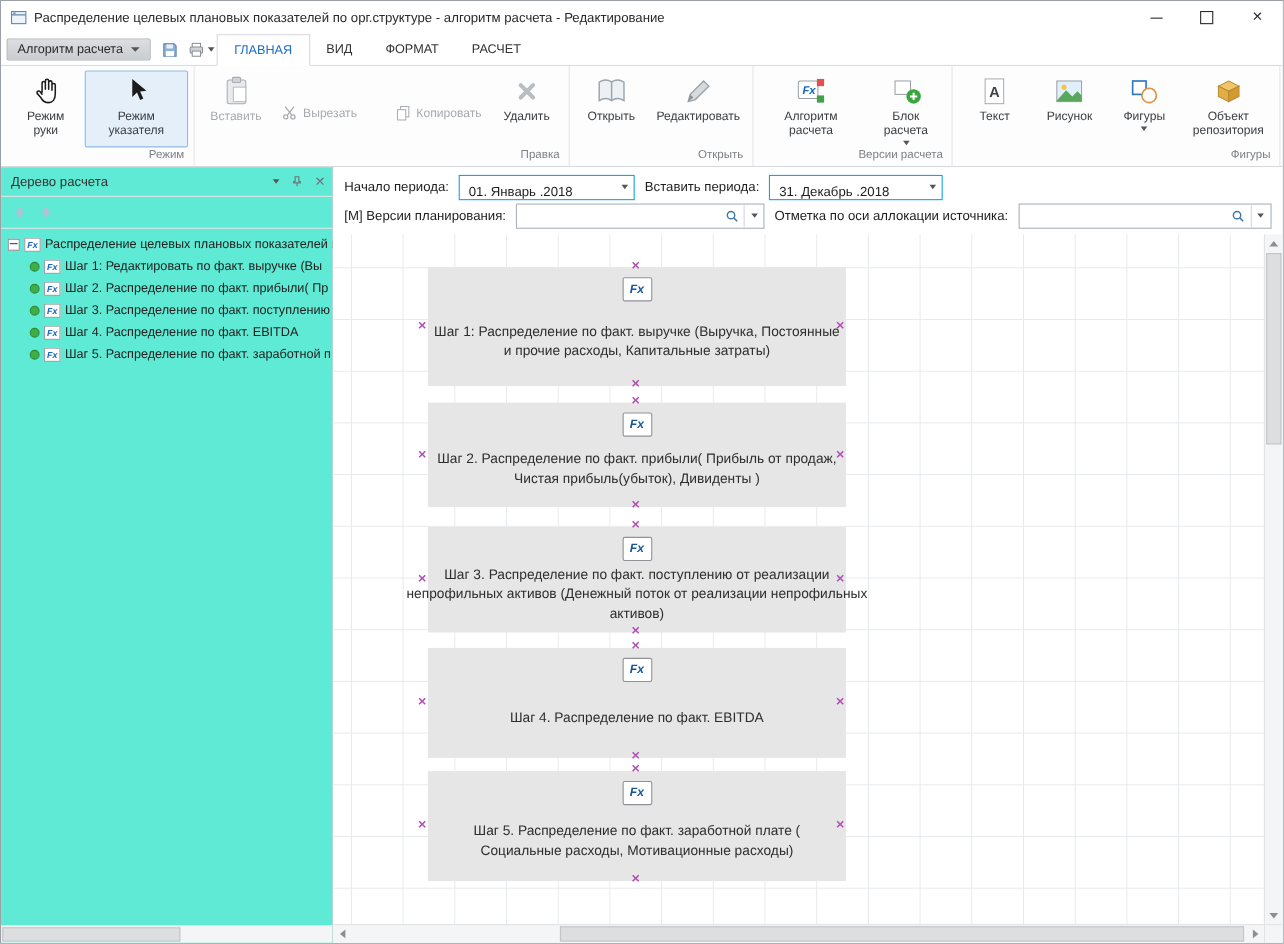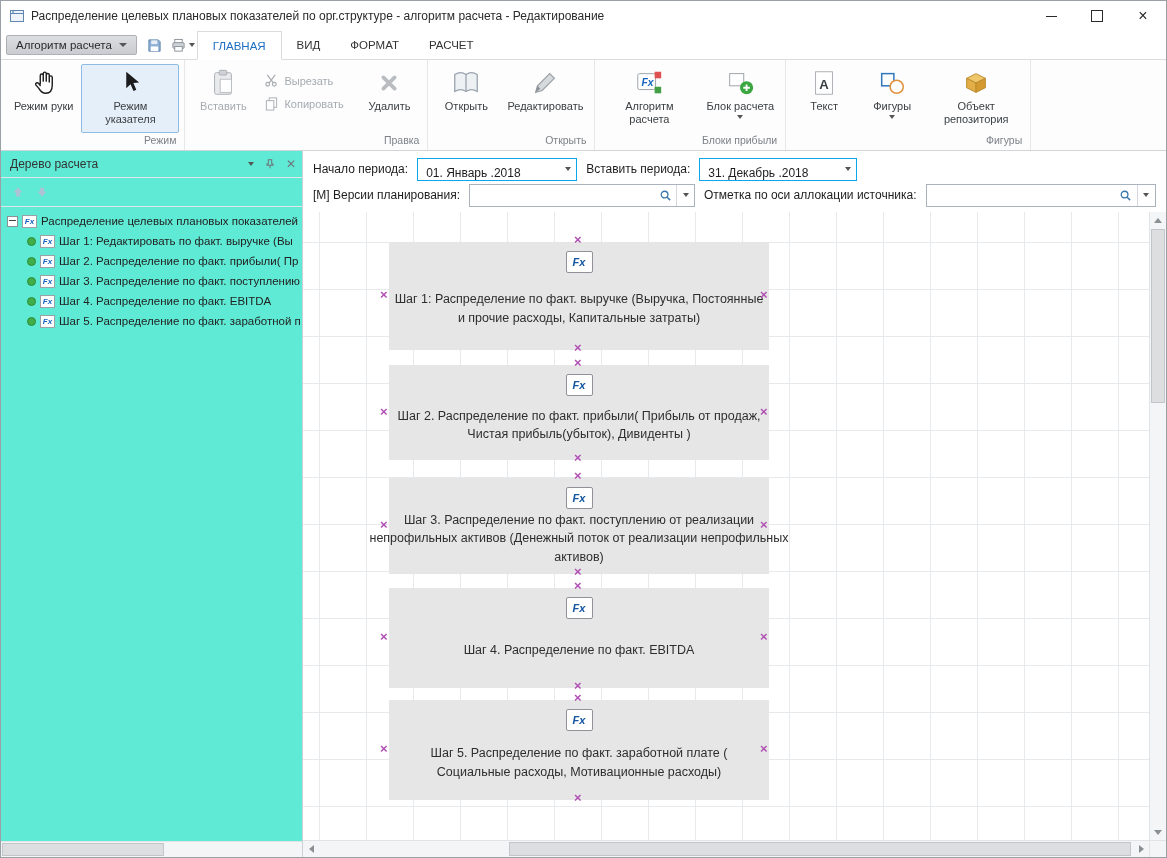--- a/index.html
+++ b/index.html
@@ -32,21 +32,21 @@
   
   .ribbon{flex:0 0 90px;background:#fdfdfe;border-bottom:1px solid #d2d5d8;display:flex;align-items:stretch;padding:0 2px;}
   .rgroup{display:flex;flex-direction:column;border-right:1px solid #e5e7e9;}
   .rgroup-body{flex:1;display:flex;align-items:stretch;padding:4px 5px 0;gap:2px;}
   .rgroup-label{font-size:10.5px;color:#7d8287;text-align:right;padding:1px 8px 4px;white-space:nowrap;}
   .big-btn{display:flex;flex-direction:column;align-items:center;padding:3px 5px 1px;border:1px solid transparent;border-radius:2px;min-width:54px;max-width:86px;}
   .big-btn.selected{background:#e5effa;border-color:#8fbbe5;}
   .icon32{width:30px;height:30px;margin:0 0 2px;flex:0 0 30px;}
   .bl{font-size:11px;line-height:1.2;text-align:center;color:#3c4043;}
   .big-btn.disabled .bl{color:#a6abb0;}
-  .small-col{display:flex;flex-direction:column;gap:4px;padding-top:7px;min-width:96px;}
+  .small-col{display:flex;flex-direction:row;gap:22px;padding-top:7px;min-width:96px;}
   .small-btn{display:flex;align-items:center;gap:5px;font-size:11px;color:#a6abb0;padding:2px 6px;}
   .icon16{width:15px;height:15px;flex:0 0 15px;}
 
   
   .content{flex:1;display:flex;min-height:0;}
 
   
   .dock{flex:0 0 301px;display:flex;flex-direction:column;background:#5eead4;border-right:1px solid #cdd1d5;min-width:0;}
   .dock-header{flex:0 0 26px;display:flex;align-items:center;padding:0 6px 0 9px;border-bottom:1px solid #e3e6e9;font-size:12px;color:#333;}
   .dock-header .hicons{margin-left:auto;display:flex;align-items:center;gap:10px;}
@@ -263,31 +263,39 @@
         <div class="big-btn">
           <svg class="icon32" viewBox="0 0 32 32">
             <rect x="5" y="6" width="15" height="13" fill="#fff" stroke="#9aa0a6"></rect>
             <circle cx="23" cy="21" r="7" fill="#3aa63f"></circle>
             <path d="M23 17.5 V24.5 M19.5 21 H26.5" stroke="#fff" stroke-width="2"></path>
           </svg>
           <span class="bl">Блок расчета</span>
           <span class="caret sm" style="margin-top:2px;"></span>
         </div>
       </div>
-      <div class="rgroup-label">Блоки прибыли</div>
+      <div class="rgroup-label">Версии расчета</div>
     </div>
 
     <div class="rgroup">
       <div class="rgroup-body">
         <div class="big-btn">
           <svg class="icon32" viewBox="0 0 32 32">
             <rect x="7" y="4" width="18" height="24" fill="#fff" stroke="#a9adb2"></rect>
             <text x="11" y="22" font-size="14" font-weight="bold" fill="#3c4043" font-family="Liberation Sans, sans-serif">A</text>
           </svg>
           <span class="bl">Текст</span>
+        </div>
+        <div class="big-btn">
+          <svg class="icon32" viewBox="0 0 32 32">
+            <rect x="4" y="6" width="24" height="20" fill="#dff0fb" stroke="#9aa0a6"></rect>
+            <circle cx="11" cy="12" r="2.5" fill="#f6c445"></circle>
+            <path d="M4 25 L13 15 L19 21 L24 16 L28 20 V26 H4 Z" fill="#58a75b"></path>
+          </svg>
+          <span class="bl">Рисунок</span>
         </div>
         <div class="big-btn">
           <svg class="icon32" viewBox="0 0 32 32">
             <rect x="5" y="6" width="13" height="13" fill="#fff" stroke="#2f78bd" stroke-width="1.6"></rect>
             <circle cx="21" cy="20" r="7" fill="#fff" stroke="#e2913c" stroke-width="1.6"></circle>
           </svg>
           <span class="bl">Фигуры</span>
           <span class="caret sm" style="margin-top:2px;"></span>
         </div>
         <div class="big-btn">

